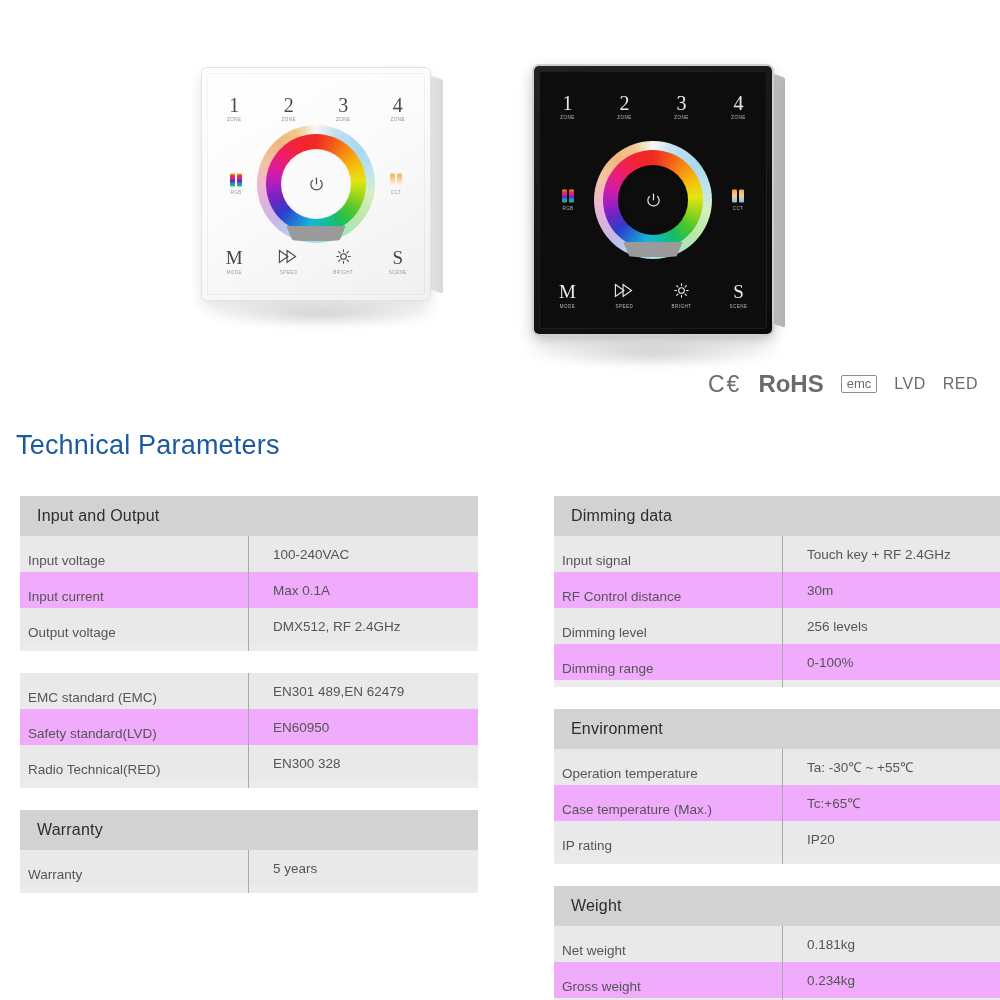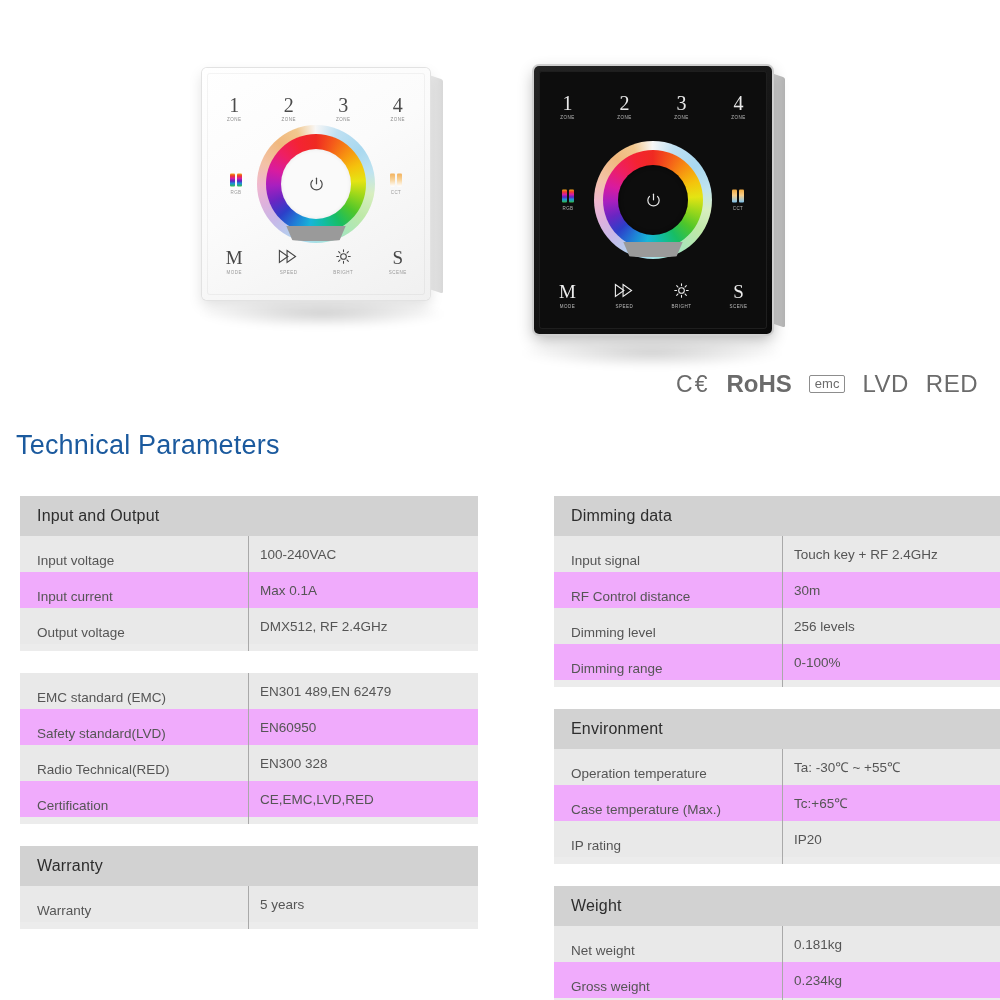--- a/index.html
+++ b/index.html
@@ -128,21 +128,21 @@
     position:absolute;right:22px;top:370px;
     display:flex;align-items:center;gap:17px;
     color:#6b6b6b;
   }
   #certs .ce{font-size:23px;font-family:"Liberation Sans",sans-serif;letter-spacing:2px;}
   #certs .rohs{font-size:24px;font-weight:bold;}
   #certs .emc{
     font-size:13px;border:1.6px solid #8d8d8d;border-radius:2px;
     padding:1px 5px 2px;line-height:13px;color:#6b6b6b;
   }
-  #certs .plain{font-size:24px;letter-spacing:.5px;}
+  #certs .plain{font-size:16px;letter-spacing:.5px;}
 
   
   #heading{
     position:absolute;left:16px;top:430px;
     font-size:27px;color:#1b5a9e;letter-spacing:.2px;font-weight:400;
   }
 
   
   .col{position:absolute;top:496px;}
   #colLeft{left:20px;width:458px;}
@@ -152,22 +152,22 @@
   .spec .sec-head{
     background:#d2d2d2;height:40px;display:flex;align-items:center;
     padding-left:17px;font-size:16px;color:#2d2d2d;letter-spacing:.2px;
   }
   .spec .row{
     display:flex;height:36px;align-items:center;font-size:13.5px;color:#555;
     position:relative;
   }
   .spec .row.alt{background:#e9e9e9;}
   .spec .row.plain{background:#f0abfc;}
-  .spec .row .k{width:228px;padding-left:17px;box-sizing:border-box;margin-top:13px;}
-  .spec .row .v{padding-left:12px;text-align:right;}
+  .spec .row .k{width:228px;padding-left:8px;box-sizing:border-box;margin-top:13px;}
+  .spec .row .v{padding-left:25px;text-align:right;}
   .spec .row::after{
     content:"";position:absolute;left:228px;top:0;bottom:0;width:1px;background:#a9a9a9;
   }
   .spec .foot{height:7px;background:#ececec;position:relative;}
   .spec .foot::after{content:"";position:absolute;left:228px;top:0;bottom:0;width:1px;background:#a9a9a9;}
 
   .clip-bottom{overflow:hidden;}
 </style>
 </head>
 <body>
@@ -385,24 +385,20 @@
         <div class="v">EN301 489,EN 62479</div>
       </div>
       <div class="row plain">
         <div class="k">Safety standard(LVD)</div>
         <div class="v">EN60950</div>
       </div>
       <div class="row alt">
         <div class="k">Radio Technical(RED)</div>
         <div class="v">EN300 328</div>
       </div>
-      <div class="row plain">
-        <div class="k">Certification</div>
-        <div class="v">CE,EMC,LVD,RED</div>
-      </div>
       <div class="foot"></div>
     </div>
     <div class="spec">
       <div class="sec-head">Warranty</div>
       <div class="row alt">
         <div class="k">Warranty</div>
         <div class="v">5 years</div>
       </div>
       <div class="foot"></div>
     </div>

